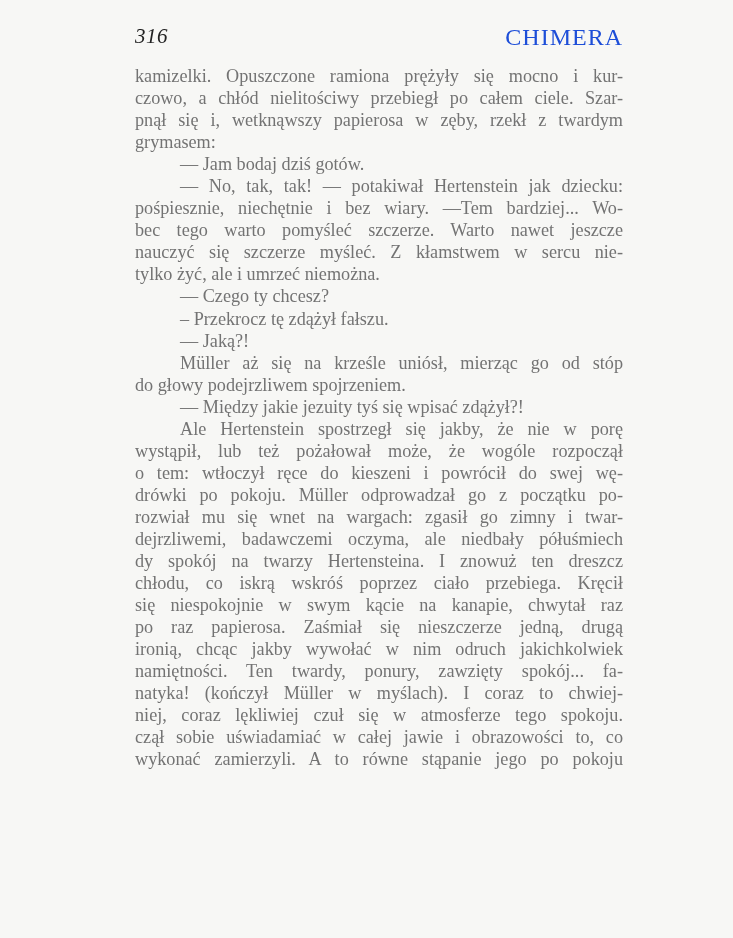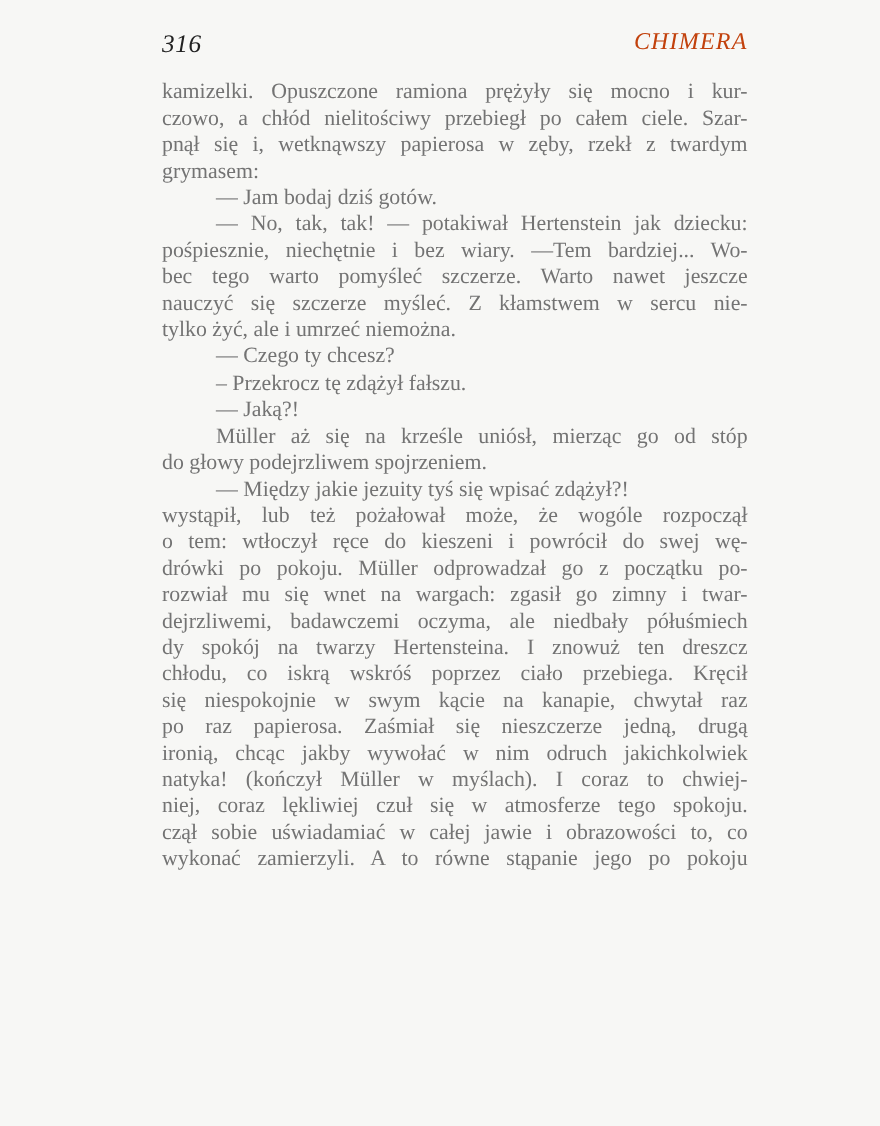--- a/index.html
+++ b/index.html
@@ -33,24 +33,23 @@
       top: 2px;
       font-style: italic;
       font-size: 21px;
       letter-spacing: 0.5px;
       color: #222;
     }
     .journal-title {
       position: absolute;
       right: 0;
       top: 2px;
-      font-style: italic;
-      font-size: 20px;
+      font-size: 24px;
       letter-spacing: 1px;
-      color: #c2410c;
+      color: #1d4ed8;
     }
     .text-block {
       position: absolute;
       left: 135px;
       top: 65px;
       width: 488px;
     }
     .line {
       display: block;
       height: 22.06px;
@@ -88,28 +87,30 @@
       <span class="line">pośpiesznie, niechętnie i bez wiary. —Tem bardziej...  Wo-</span>
       <span class="line">bec tego warto pomyśleć szczerze.  Warto nawet jeszcze</span>
       <span class="line">nauczyć się szczerze myśleć.  Z kłamstwem w sercu nie-</span>
       <span class="line last">tylko żyć, ale i umrzeć niemożna.</span>
       <span class="line indent last">— Czego ty chcesz?</span>
       <span class="line indent last">–  Przekrocz tę zdążył fałszu.</span>
       <span class="line indent last">— Jaką?!</span>
       <span class="line indent">Müller aż się na krześle uniósł, mierząc go  od stóp</span>
       <span class="line last">do głowy podejrzliwem spojrzeniem.</span>
       <span class="line indent last">— Między jakie jezuity tyś się wpisać zdążył?!</span>
+      <span class="line indent">Ale Hertenstein spostrzegł się jakby, że nie w porę</span>
       <span class="line">wystąpił, lub też pożałował może, że wogóle rozpoczął</span>
       <span class="line">o tem: wtłoczył ręce do kieszeni i powrócił do swej wę-</span>
       <span class="line">drówki po pokoju.  Müller odprowadzał go z początku po-</span>
       <span class="line">rozwiał mu się wnet na wargach: zgasił go zimny i twar-</span>
       <span class="line">dejrzliwemi, badawczemi oczyma, ale niedbały półuśmiech</span>
       <span class="line">dy spokój na twarzy Hertensteina.  I znowuż ten dreszcz</span>
       <span class="line">chłodu, co iskrą wskróś poprzez ciało przebiega.  Kręcił</span>
       <span class="line">się niespokojnie  w swym kącie  na kanapie, chwytał raz</span>
       <span class="line">po raz papierosa.  Zaśmiał się nieszczerze jedną, drugą</span>
       <span class="line">ironią, chcąc jakby wywołać w nim odruch jakichkolwiek</span>
+      <span class="line">namiętności.  Ten twardy, ponury, zawzięty spokój... fa-</span>
       <span class="line">natyka! (kończył Müller  w myślach).  I coraz to chwiej-</span>
       <span class="line">niej, coraz lękliwiej czuł się w atmosferze tego spokoju.</span>
       <span class="line">czął sobie uświadamiać w całej jawie i obrazowości to, co</span>
       <span class="line">wykonać zamierzyli.  A to równe stąpanie jego po pokoju</span>
     </div>
 </div>
 
 </body></html>

